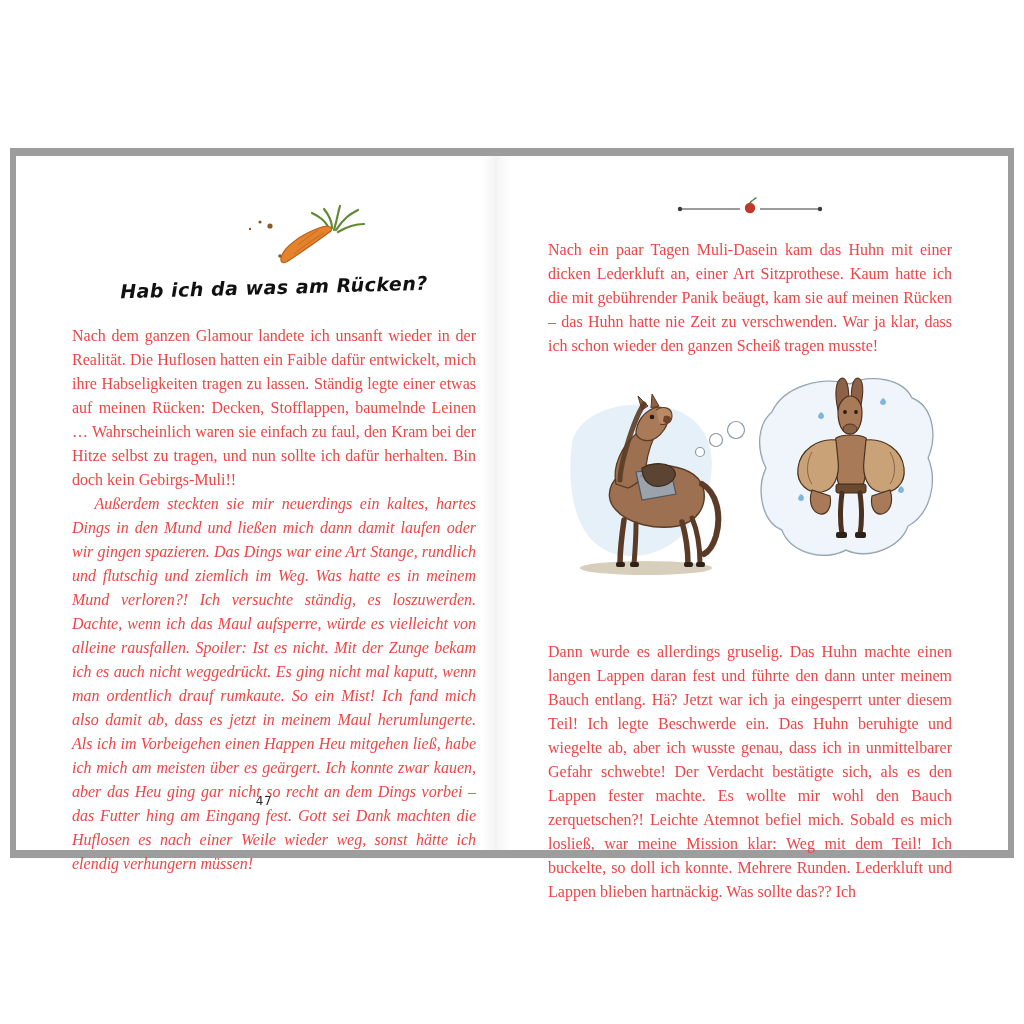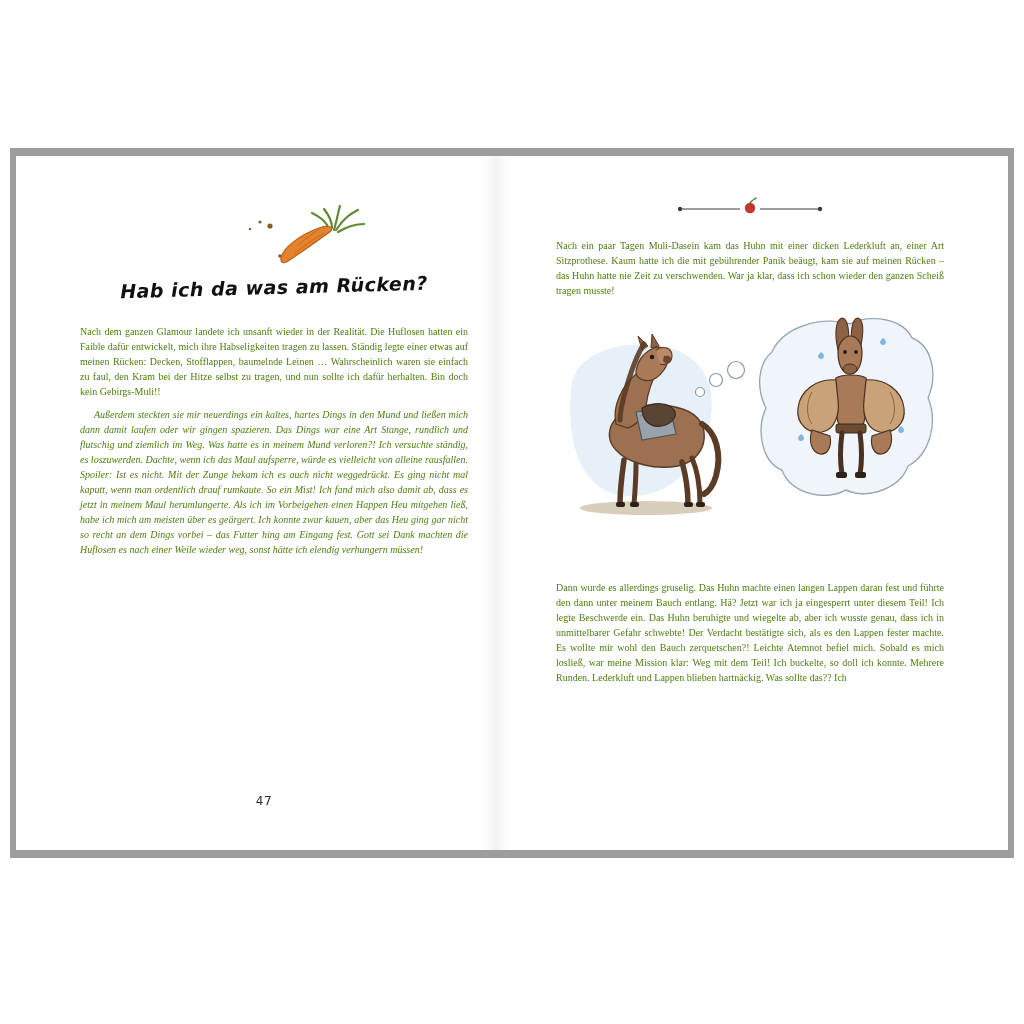--- a/index.html
+++ b/index.html
@@ -59,25 +59,25 @@
         rgba(0,0,0,0.00) 0%,
         rgba(0,0,0,0.035) 40%,
         rgba(0,0,0,0.05) 50%,
         rgba(0,0,0,0.035) 60%,
         rgba(0,0,0,0.00) 100%);
     pointer-events: none;
   }
 
   p.body {
     font-family: "Liberation Serif", serif;
-    font-size: 10px;
+    font-size: 16px;
     line-height: 1.5;
     text-align: justify;
-    margin: 8px;
-    color: #4d7c0f;
+    margin: 0;
+    color: #ef4444;
     hyphens: manual;
   }
   p.body + p.body { text-indent: 1.4em; font-style: italic; }
 
   .chapter-title {
     font-family: "DejaVu Sans", sans-serif;
     font-size: 19px;
     font-weight: 700;
     font-style: italic;
     letter-spacing: 0.5px;

